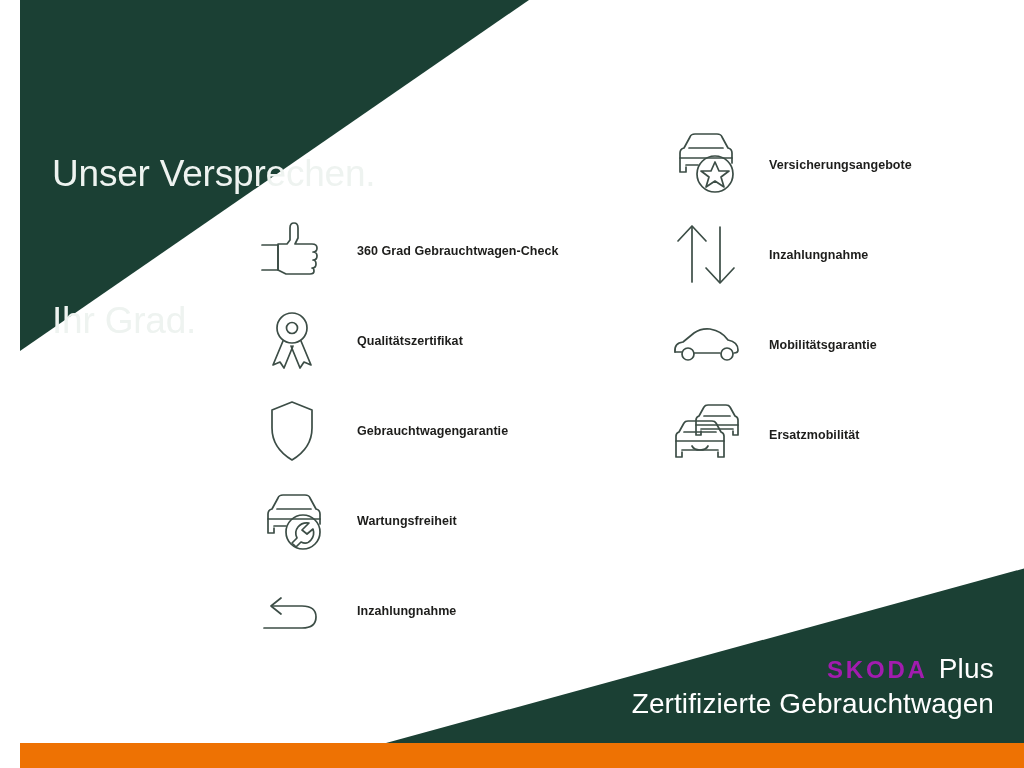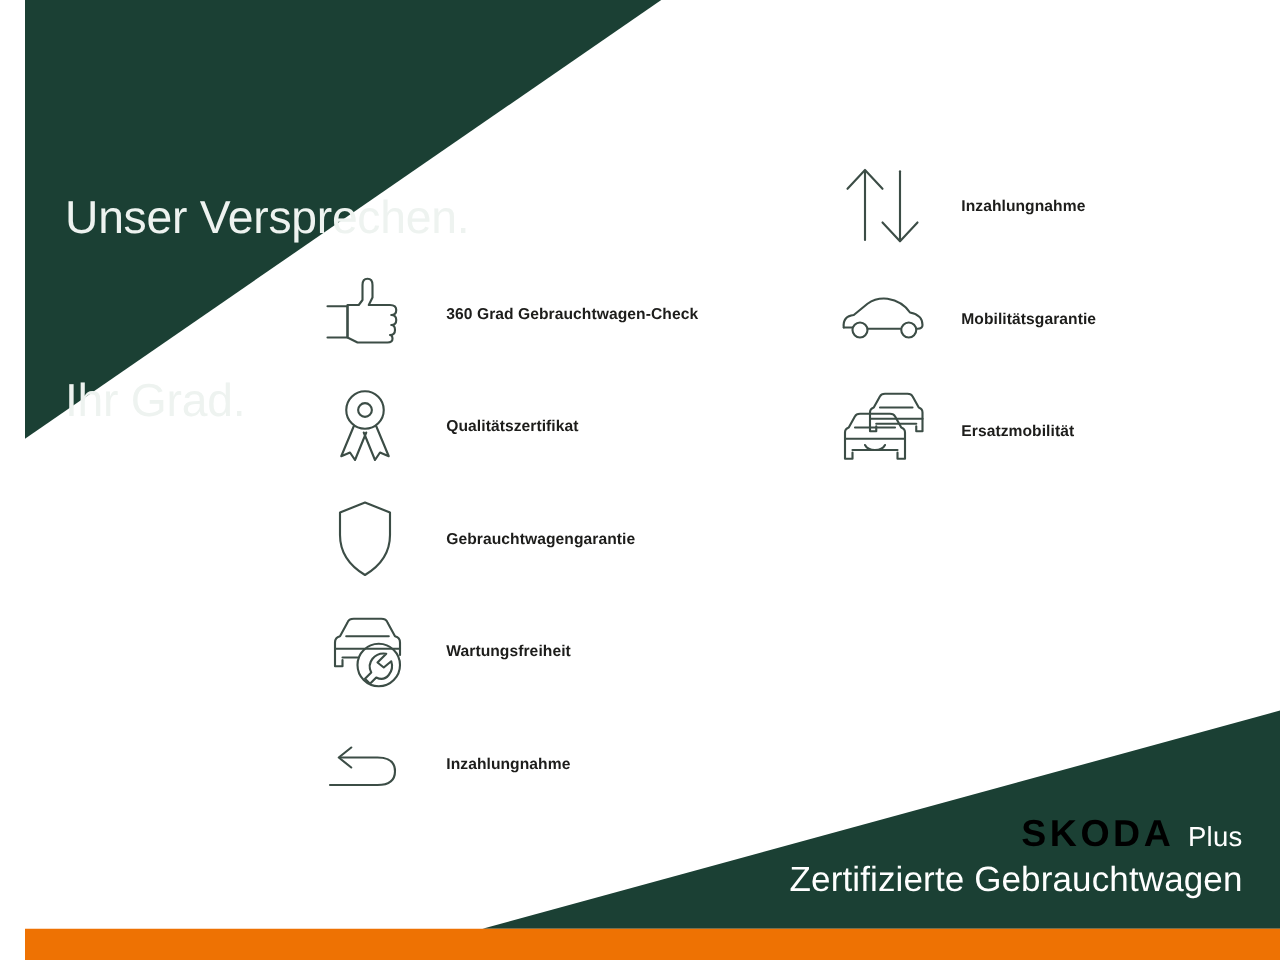--- a/index.html
+++ b/index.html
@@ -88,29 +88,29 @@
     text-align: right;
     z-index: 6;
   }
   .logo-top {
     display: flex;
     align-items: baseline;
     justify-content: flex-end;
     gap: 11px;
   }
   .logo-skoda {
-    font-size: 30px;
+    font-size: 24px;
     font-weight: bold;
     letter-spacing: 2.8px;
-    color: #000000;
+    color: #a21caf;
     line-height: 1;
     font-family: "Liberation Sans", sans-serif;
   }
   .logo-plus {
-    font-size: 22px;
+    font-size: 28px;
     font-weight: 400;
     color: #ffffff;
     line-height: 1;
     letter-spacing: 0.2px;
   }
   .logo-sub {
     margin-top: 5px;
     font-size: 28px;
     font-weight: 400;
     color: #ffffff;
@@ -193,20 +193,34 @@
         </svg>
       </span>
       <span class="flabel">Inzahlungnahme</span>
     </div>
 
   </div>
 
   <div class="col col-right">
 
 
+    <div class="feature">
+      <span class="ico">
+        <svg viewBox="0 0 72 66" fill="none" stroke="#3c4d46" stroke-width="1.7" stroke-linecap="round" stroke-linejoin="round">
+          <path d="M10 21 Q10 17 14 16 L20 5 Q21 2 25 2 L47 2 Q51 2 52 5 L58 16 Q62 17 62 21 L62 26 L10 26 Z"></path>
+          <path d="M10 26 V40 H16 V35"></path>
+          <path d="M62 26 V31"></path>
+          <path d="M16 33 H28"></path>
+          <path d="M19 16 H53"></path>
+          <circle cx="45" cy="42" r="18"></circle>
+          <path d="M45 30 L49 39 L59 39 L51 45 L54 55 L45 49 L36 55 L39 45 L31 39 L41 39 Z"></path>
+        </svg>
+      </span>
+      <span class="flabel">Versicherungsangebote</span>
+    </div>
 
     <div class="feature">
       <span class="ico">
         <svg viewBox="0 0 72 66" fill="none" stroke="#3c4d46" stroke-width="1.7" stroke-linecap="round" stroke-linejoin="round">
           <path d="M22 60 V5"></path>
           <path d="M8 19 L22 4 L36 19"></path>
           <path d="M50 5 V60"></path>
           <path d="M36 46 L50 61 L64 46"></path>
         </svg>
       </span>

